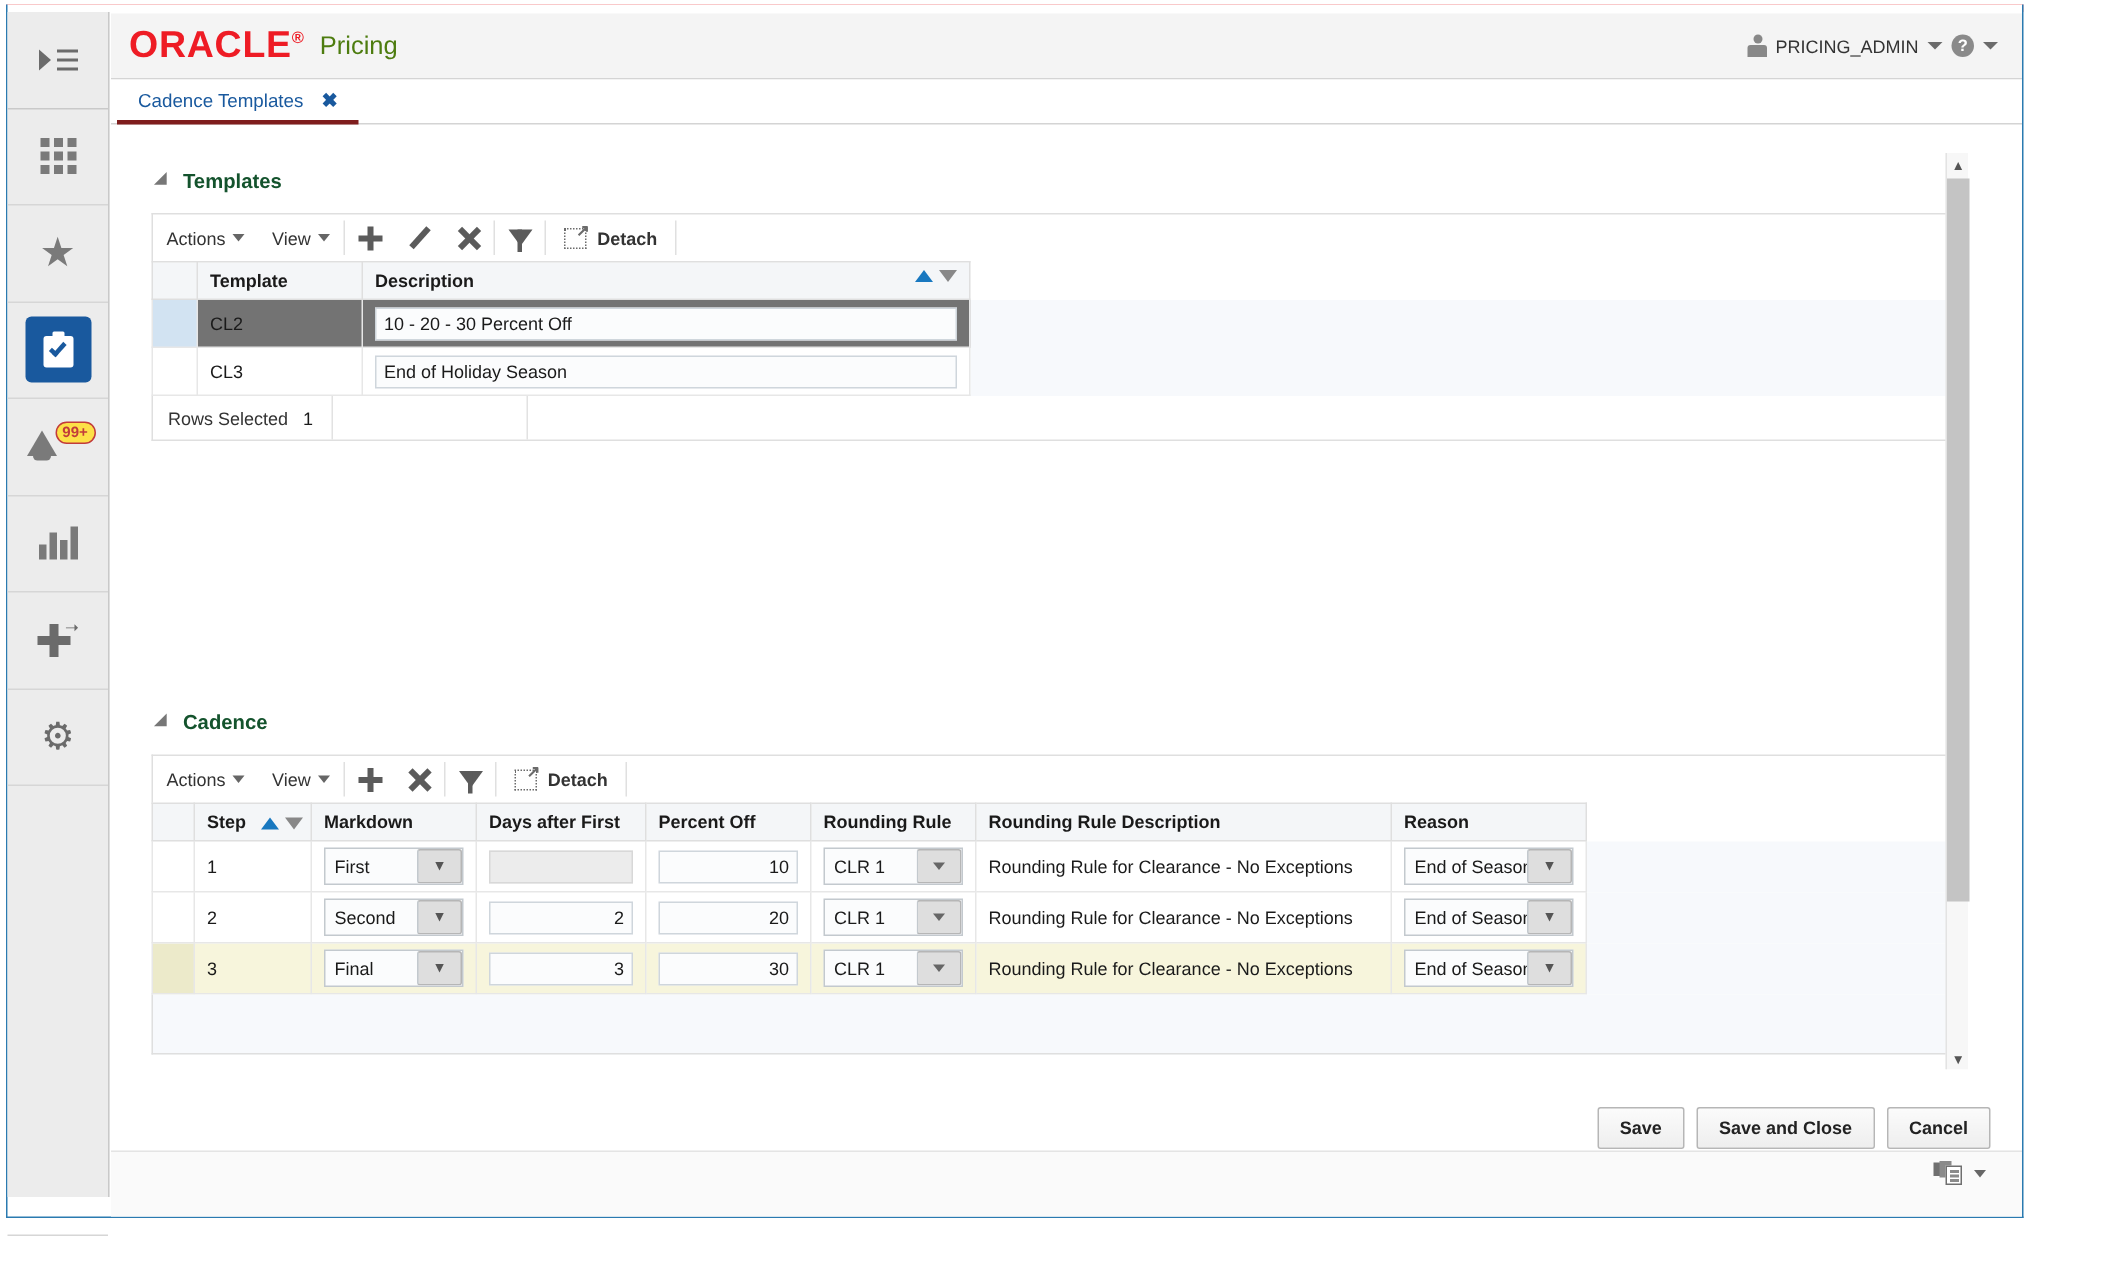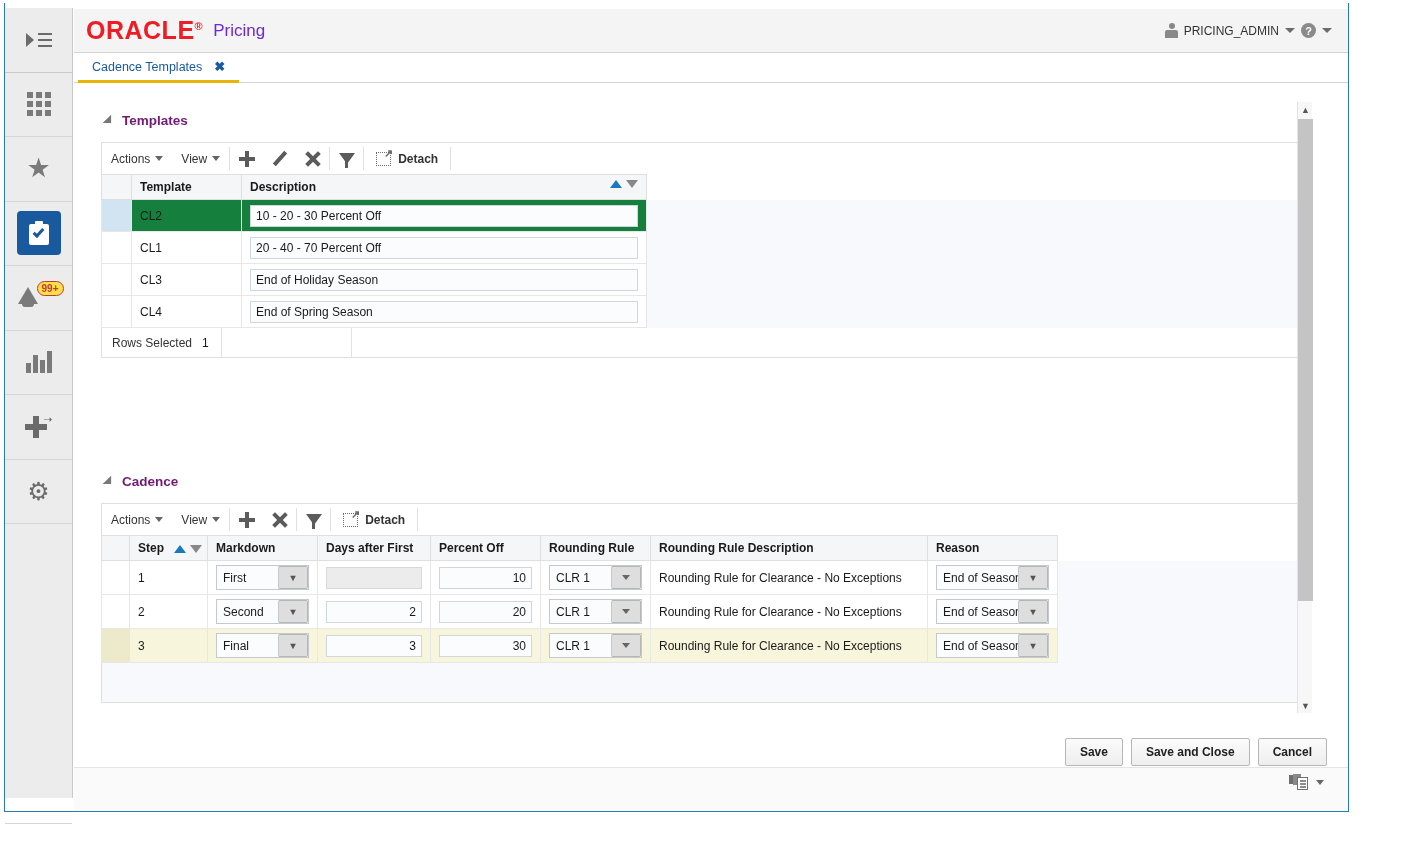--- a/index.html
+++ b/index.html
@@ -125,21 +125,21 @@
     border-bottom: 1px solid #d4d4d4;
     display: flex; align-items: center;
   }
   #oracle-logo {
     margin-left: 12px;
     font-family: "Liberation Sans", sans-serif;
     font-size: 25px; font-weight: bold; color: #ee1c25;
     letter-spacing: 0.5px;
   }
   #oracle-logo sup { font-size: 11px; vertical-align: super; }
-  #app-name { margin-left: 10px; font-size: 17px; color: #6d28d9; }
+  #app-name { margin-left: 10px; font-size: 17px; color: #4d7c0f; }
   #header-right {
     margin-left: auto; margin-right: 16px;
     display: flex; align-items: center; gap: 6px;
     font-size: 12px; color: #333;
   }
   .ic-person { position: relative; width: 13px; height: 15px; }
   .ic-person .head { position: absolute; left: 4px; top: 0; width: 6px; height: 6px; background: #888; border-radius: 50%; }
   .ic-person .torso { position: absolute; left: 0px; top: 7px; width: 13px; height: 8px; background: #888; border-radius: 2px 2px 0 0; }
   .caret-dn {
     width: 0; height: 0;
@@ -157,21 +157,21 @@
   #tab-strip {
     position: absolute;
     left: 69px; top: 50px; right: 0; height: 30px;
     background: #ffffff;
     border-bottom: 1px solid #d4d4d4;
   }
   #tab-cadence {
     position: absolute; left: 4px; top: 0;
     height: 30px; padding: 0 14px;
     display: flex; align-items: center; gap: 12px;
-    border-bottom: 3px solid #eab308;
+    border-bottom: 3px solid #7f1d1d;
     color: #19599e; font-size: 12.5px; justify-content: space-between;
   }
   #tab-close { color: #19599e; font-size: 13px; font-weight: bold; cursor: pointer; }
 
   
   #content {
     position: absolute;
     left: 69px; top: 81px;
     right: 0; bottom: 0;
     background: #ffffff;
@@ -198,21 +198,21 @@
   .vs-arrow.up { top: 0; }
   .vs-arrow.down { bottom: 0; }
   #vs-thumb {
     position: absolute; left: 0; top: 17px;
     width: 15px; height: 482px; background: #c4c4c4;
   }
 
   
   .section-hd {
     display: flex; align-items: center; gap: 7px;
-    font-size: 13.5px; font-weight: bold; color: #701a75;
+    font-size: 13.5px; font-weight: bold; color: #14532d;
   }
   .tri-open {
     width: 0; height: 0;
     border-top: 6px solid #777;
     border-right: 6px solid transparent;
     border-left: 6px solid transparent;
     transform: rotate(-45deg);
     margin-left: 2px;
   }
 
@@ -289,21 +289,21 @@
     white-space: nowrap;
   }
   table.grid td {
     border: 1px solid #e7e7e7;
     padding: 4px 8px;
     height: 32px;
     background: #ffffff;
     vertical-align: middle;
   }
   td.rowhdr { background: #f7f9fb; border-right: 1px solid #e0e0e0; padding: 0; }
-  tr.selected td { background: #15803d; }
+  tr.selected td { background: #737373; }
   tr.selected td.rowhdr { background: #d2e3f2; }
   tr.warn td { background: #f7f5dc; }
   tr.warn td.rowhdr { background: #eceaca; }
 
   .sortarrows { float: right; display: flex; gap: 4px; align-items: center; }
   .sort-up {
     width: 0; height: 0;
     border-left: 6px solid transparent; border-right: 6px solid transparent;
     border-bottom: 8px solid #1878c0;
   }
@@ -563,34 +563,22 @@
           </thead>
           <tbody id="templates-body">
               <tr class="selected">
                 <td class="rowhdr"></td>
                 <td><span>CL2</span></td>
                 <td><input class="celltext" value="10 - 20 - 30 Percent Off" style=""></td>
                 <td style="border:none; background:#f7f9fc;"></td>
               </tr>
               <tr>
                 <td class="rowhdr"></td>
-                <td><span>CL1</span></td>
-                <td><input class="celltext" value="20 - 40 - 70 Percent Off" style=""></td>
-                <td style="border:none; background:#f7f9fc;"></td>
-              </tr>
-              <tr>
-                <td class="rowhdr"></td>
                 <td><span>CL3</span></td>
                 <td><input class="celltext" value="End of Holiday Season" style=""></td>
-                <td style="border:none; background:#f7f9fc;"></td>
-              </tr>
-              <tr>
-                <td class="rowhdr"></td>
-                <td><span>CL4</span></td>
-                <td><input class="celltext" value="End of Spring Season" style=""></td>
                 <td style="border:none; background:#f7f9fc;"></td>
               </tr>
             </tbody>
         </table>
 
         <div id="rows-selected-bar">
           <div id="rsb-label">Rows Selected</div>
           <div id="rsb-count">1</div>
           <div class="rsb-cell" style="width:130px"></div>
           <div class="rsb-cell" style="flex:1"></div>

